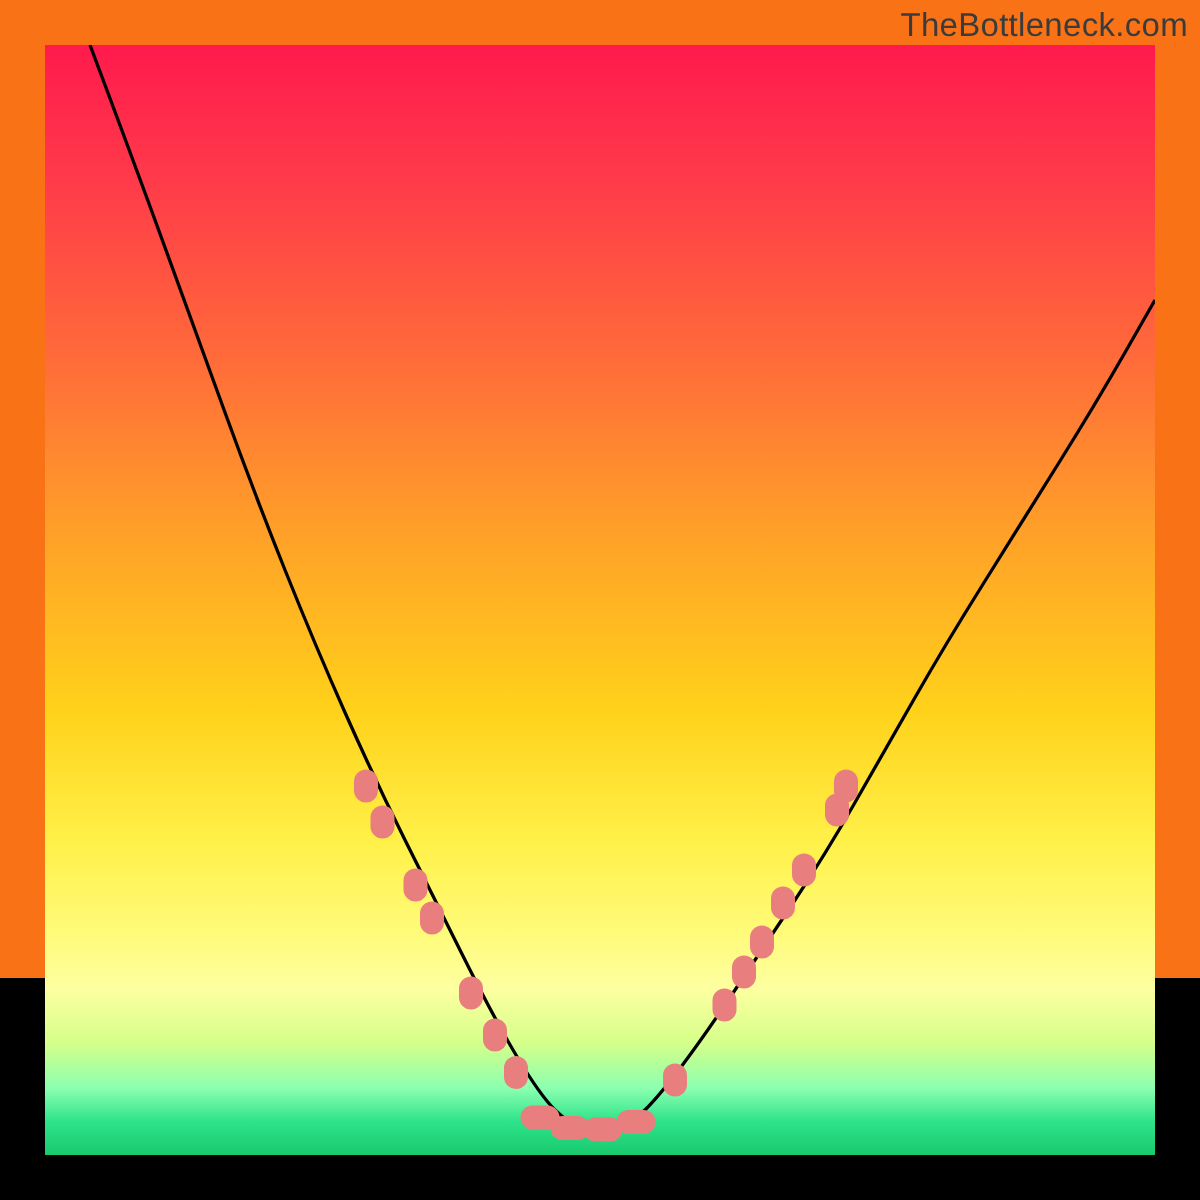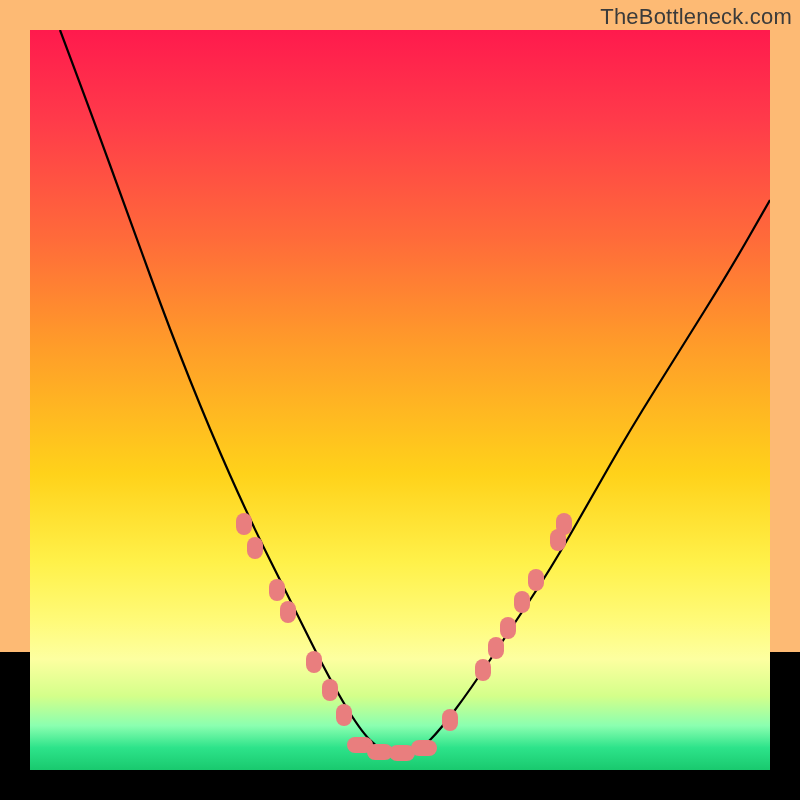--- a/index.html
+++ b/index.html
@@ -6,21 +6,21 @@
     margin: 0;
     padding: 0;
     width: 800px;
     height: 800px;
     overflow: hidden;
     background: #000;
   }
   .outer {
     width: 800px;
     height: 652px;
-    background: #fdba74;
+    background: #f97316;
     position: relative;
   }
   .plot {
     position: absolute;
     left: 30px;
     top: 30px;
     width: 740px;
     height: 740px;
     background: linear-gradient(to bottom,
       #ff1a4d 0%,

